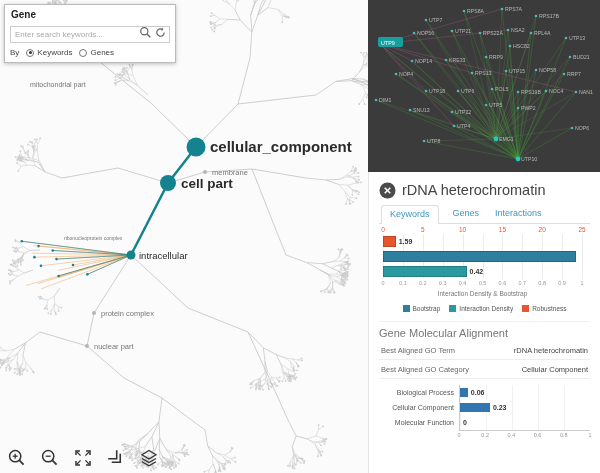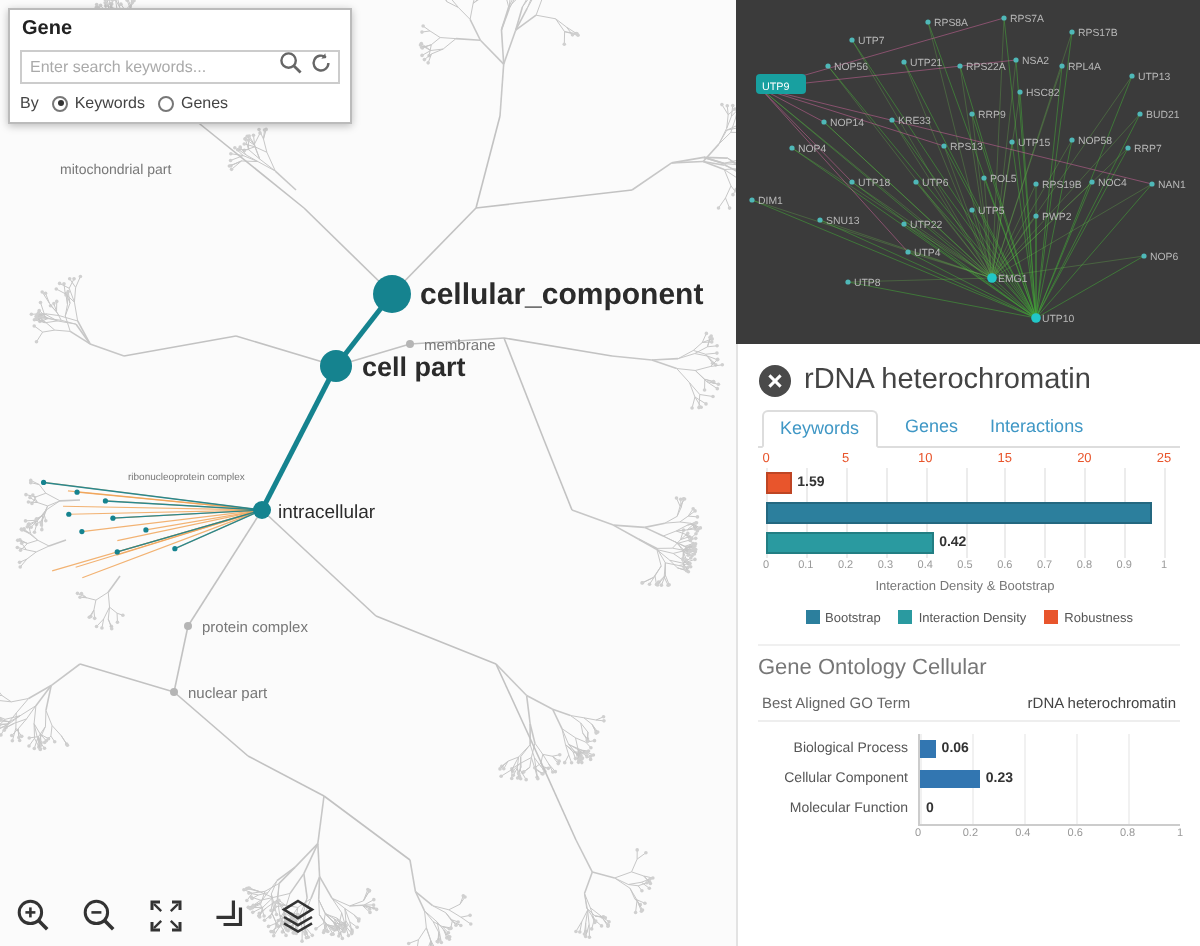--- a/index.html
+++ b/index.html
@@ -2213,25 +2213,29 @@
         <b class="bt" style="left:90.00%">0.9</b>
         <b class="bt" style="left:100.00%">1</b>
         <b class="ax">Interaction Density &amp; Bootstrap</b>
       </div>
     <div class="legend" id="rlegend">
         <span class="litem"><i style="background:#2c7f9d"></i>Bootstrap</span>
         <span class="litem"><i style="background:#2a9aa0"></i>Interaction Density</span>
         <span class="litem"><i style="background:#e8552c"></i>Robustness</span>
       </div>
 
-    <div class="section-header">Gene Ontology Cellular</div>
+    <div class="section-header">Gene Molecular Alignment</div>
     <div class="align-table" id="alignTable">
         <div class="arow">
      <span class="alab">Best Aligned GO Term</span>
      <span class="aval">rDNA heterochromatin</span>
+   </div>
+        <div class="arow">
+     <span class="alab">Best Aligned GO Category</span>
+     <span class="aval">Cellular Component</span>
    </div>
       </div>
     <div class="gochart" id="gochart">
         <div class="grow">
           <span class="glab">Biological Process</span>
           <span class="gbararea">
             <u class="gbar" style="width:6.0%;background:#3276b1"></u>
             <b class="gval">0.06</b>
           </span>
         </div>

